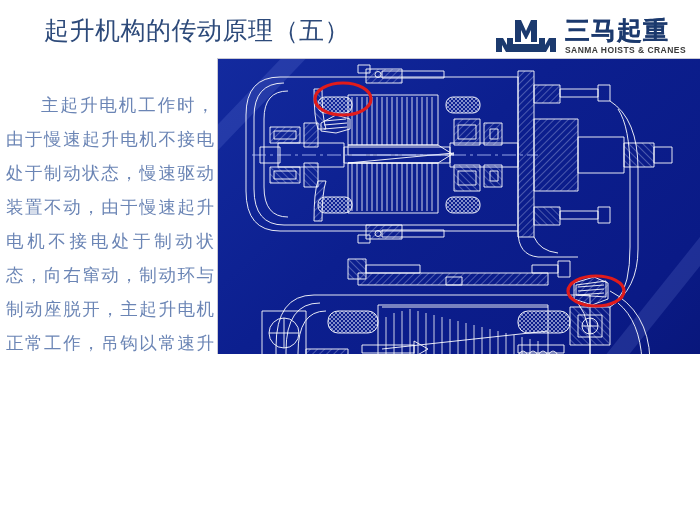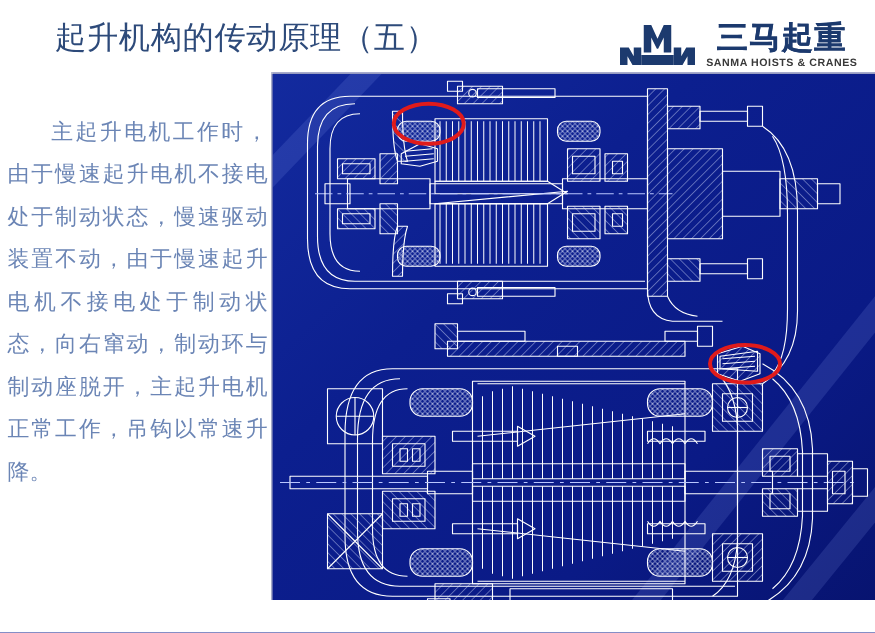--- a/index.html
+++ b/index.html
@@ -11,21 +11,21 @@
     height: 506px;
     background: #ffffff;
     font-family: "Liberation Serif", "DejaVu Serif", serif;
     overflow: hidden;
     position: relative;
   }
   .slide {
     position: absolute;
     inset: 0;
     width: 700px;
-    height: 480px;
+    height: 354px;
     background: #ffffff;
     overflow: hidden;
     text-decoration: underline;
   }
 
   
   .slide-title {
     position: absolute;
     left: 44px;
     top: 14px;
@@ -39,21 +39,20 @@
 
   
   .logo {
     position: absolute;
     right: 14px;
     top: 13px;
     display: flex;
     align-items: center;
     gap: 8px;
     height: 46px;
-    text-align: center;
   }
   .logo-mark {
     width: 62px;
     height: 40px;
     display: block;
   }
   .logo-textblock {
     display: flex;
     flex-direction: column;
     justify-content: center;

